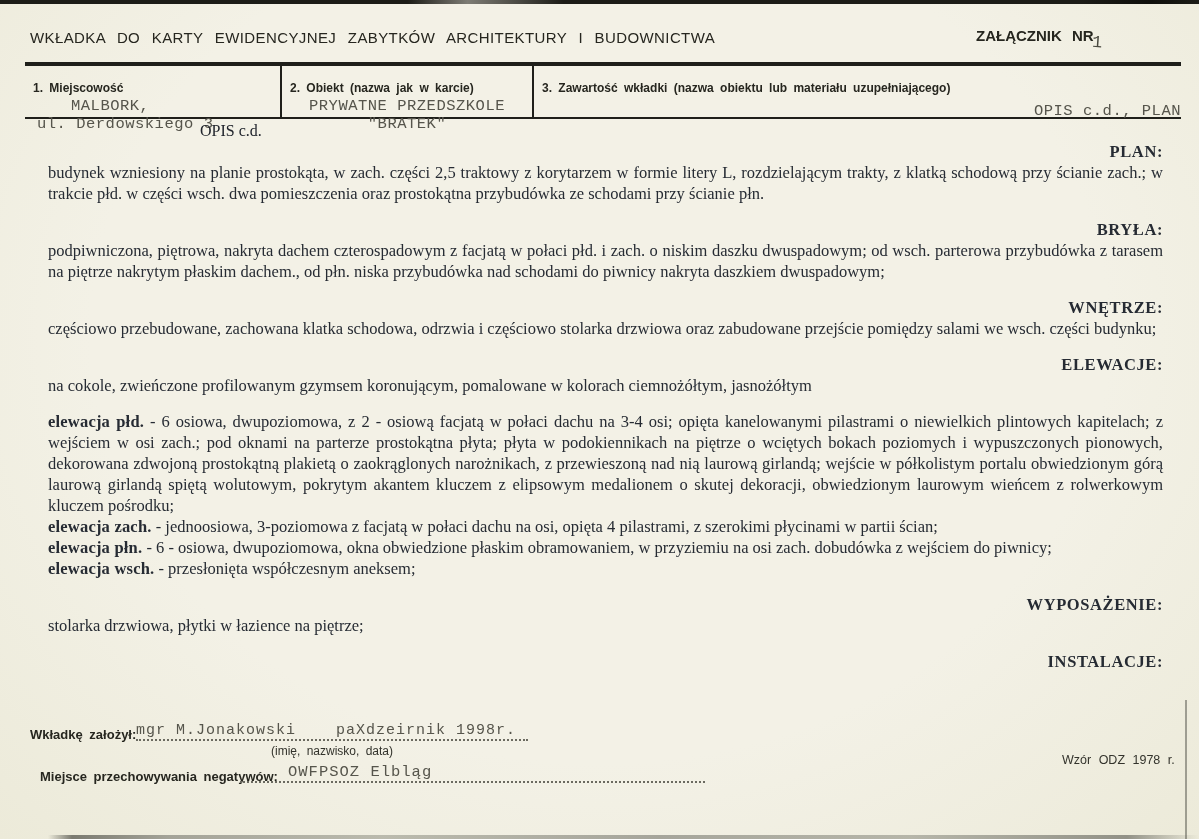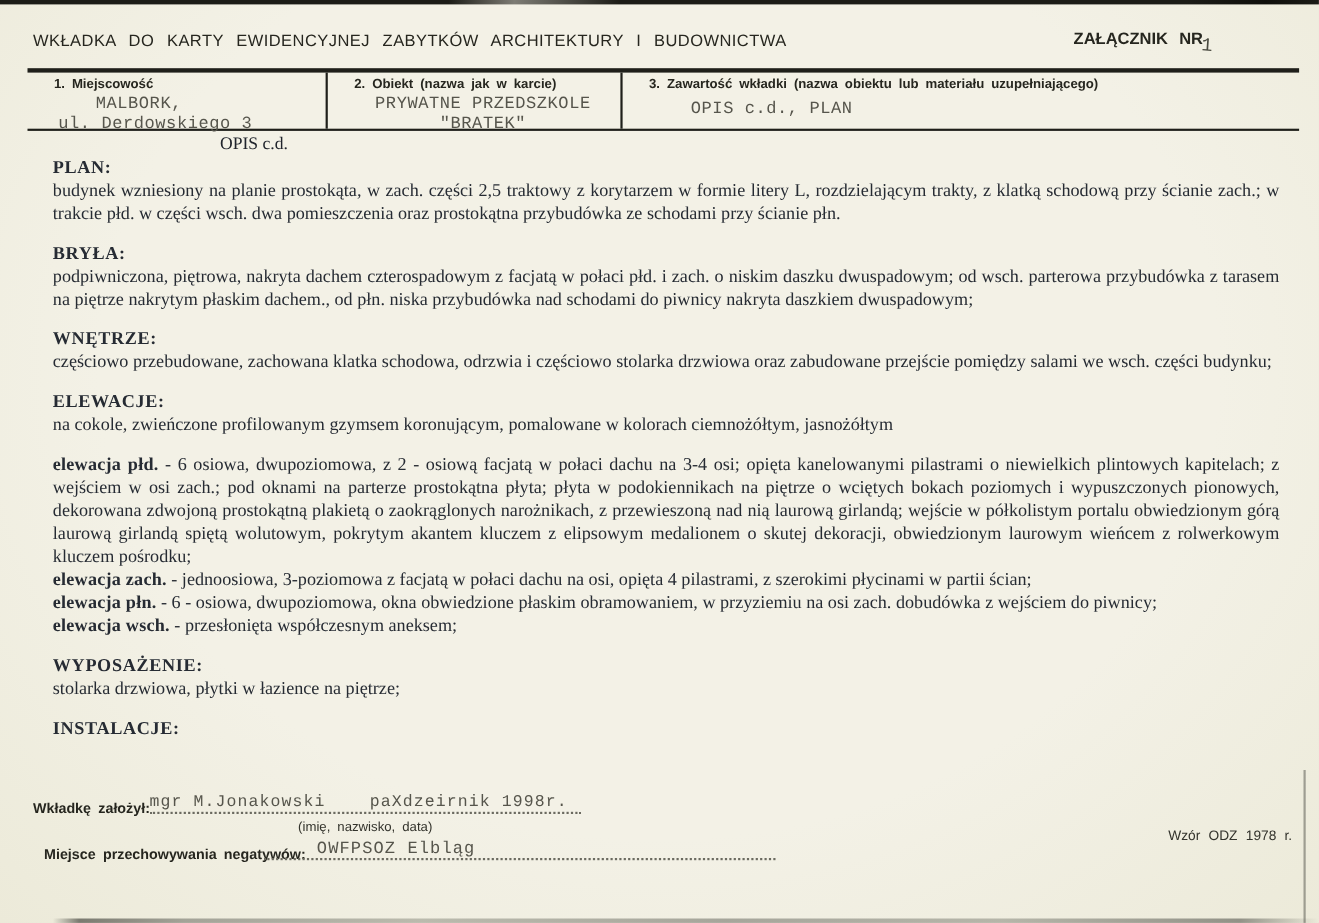--- a/index.html
+++ b/index.html
@@ -24,40 +24,40 @@
     letter-spacing:.4px;word-spacing:7px;color:#26261f;}
   .attach{position:absolute;left:976px;top:27px;font-size:15px;font-weight:bold;
     word-spacing:6px;color:#26261f;}
   .attach-no{position:absolute;left:1092px;top:33px;font-size:17px;
     font-family:"Liberation Mono",monospace;color:#4a4a40;transform:rotate(4deg);}
 
   
   .itable{position:absolute;left:25px;top:62px;width:1156px;height:57px;
     border-top:4px solid #1f1f1a;border-bottom:2px solid #1f1f1a;
     display:flex;box-sizing:border-box;}
-  .cell{box-sizing:border-box;padding-top:3px;margin-left:16px;}
+  .cell{box-sizing:border-box;padding-top:15px;}
   .c1{width:257px;border-right:2px solid #1f1f1a;}
   .c2{width:252px;border-right:2px solid #1f1f1a;}
   .c3{flex:1;}
   .lbl{font-size:12px;font-weight:bold;word-spacing:3px;color:#26261f;padding-left:8px;}
   .typed{font-family:"Liberation Mono","DejaVu Sans Mono",monospace;
     color:#56554c;font-size:15.5px;letter-spacing:.5px;white-space:pre;}
   .c1 .v1{padding-left:46px;margin-top:2px;}
   .c1 .v2{padding-left:12px;}
   .c2 .v1,.c2 .v2{text-align:center;}
   .c2 .v1{margin-top:2px;}
-  .c3 .v{padding-left:46px;margin-top:7px;}
+  .c3 .v{padding-left:46px;margin-top:7px;text-align:right;}
 
   
   .body{position:absolute;left:48px;top:120px;width:1115px;
     font-family:"Liberation Serif","DejaVu Serif",serif;
     font-size:16.5px;line-height:21px;color:#262b33;}
   .opis-head{font-weight:normal;margin-left:152px;font-size:16px;color:#20242c;}
   .sec{margin:0 0 15px 0;}
-  .sec-title{font-weight:bold;letter-spacing:.6px;}
+  .sec-title{font-weight:bold;letter-spacing:.6px;text-align:right;}
   .para{text-align:justify;margin:0;}
   .elev p{margin:0;text-align:justify;}
   .elev strong{letter-spacing:.2px;}
 
   
   .f-lbl{font-size:13px;font-weight:bold;word-spacing:3px;color:#26261f;text-align:center;}
   .founder-lbl{position:absolute;left:30px;top:727px;}
   .founder-line{position:absolute;left:136px;top:720px;width:392px;
     border-bottom:2px dotted #6b6a60;padding-bottom:0;}
   .founder-line .typed{font-size:15px;letter-spacing:1px;}

